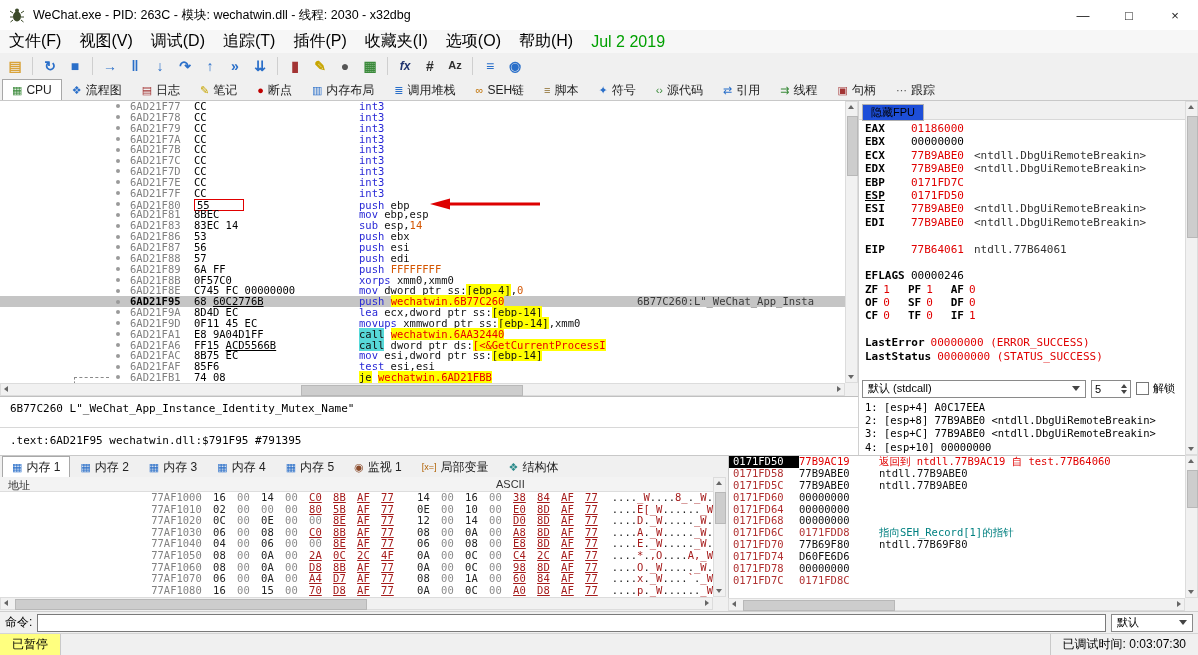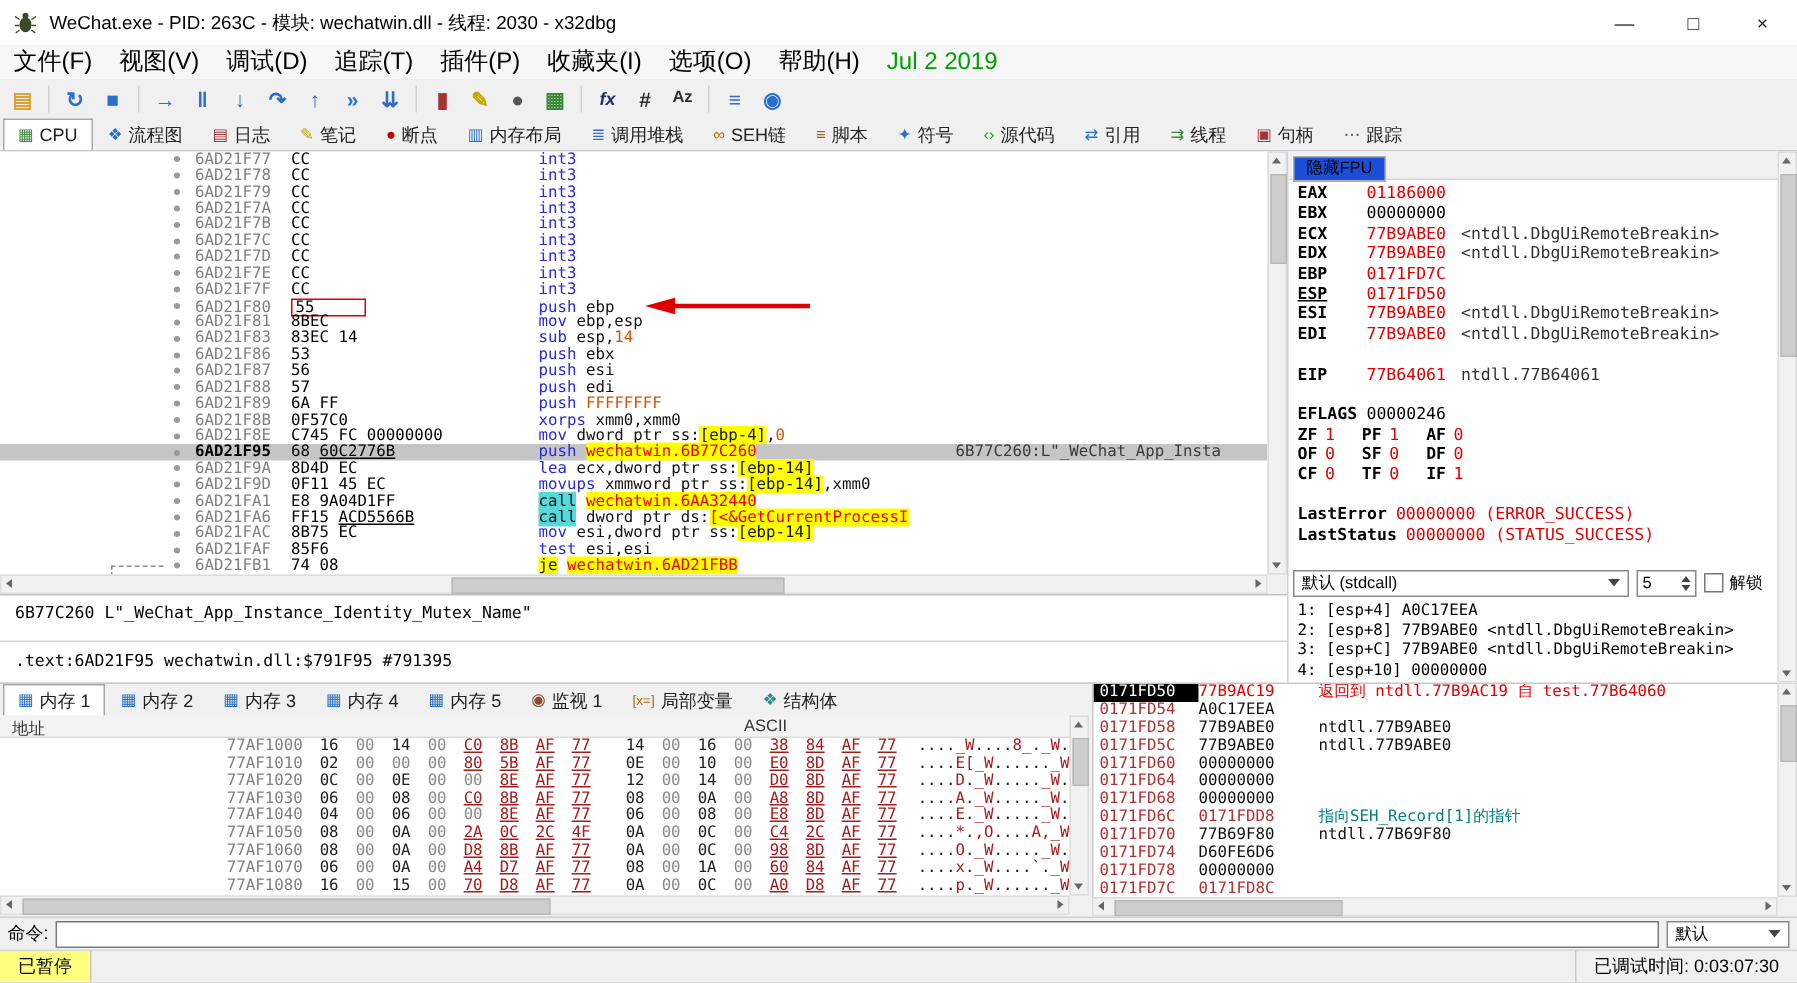--- a/index.html
+++ b/index.html
@@ -470,21 +470,20 @@
   </div>
   <div class="hsb" style="left:0;top:597px;width:713px;" data-name="dump-horizontal-scrollbar">
     <i class="al" data-name="scroll-left-icon"></i>
     <i class="th" style="left:14px;width:350px;" data-name="scrollbar-thumb"></i>
     <i class="ar" data-name="scroll-right-icon"></i>
   </div>
 
   <div id="stack-pane" data-name="stack-pane">
     <div id="stack-rows" data-name="stack-rows">
         <div class="srow" data-name="stack-row"><span class="saddr sel" data-name="stack-address">0171FD50</span><span class="sval red" data-name="stack-value">77B9AC19</span><span class="scmt red" data-name="stack-comment">返回到 ntdll.77B9AC19 自 test.77B64060</span></div>
-        <div class="srow" data-name="stack-row"><span class="saddr" data-name="stack-address">0171FD54</span><span class="sval " data-name="stack-value">A0C17EEA</span></div>
         <div class="srow" data-name="stack-row"><span class="saddr" data-name="stack-address">0171FD58</span><span class="sval " data-name="stack-value">77B9ABE0</span><span class="scmt " data-name="stack-comment">ntdll.77B9ABE0</span></div>
         <div class="srow" data-name="stack-row"><span class="saddr" data-name="stack-address">0171FD5C</span><span class="sval " data-name="stack-value">77B9ABE0</span><span class="scmt " data-name="stack-comment">ntdll.77B9ABE0</span></div>
         <div class="srow" data-name="stack-row"><span class="saddr" data-name="stack-address">0171FD60</span><span class="sval " data-name="stack-value">00000000</span></div>
         <div class="srow" data-name="stack-row"><span class="saddr" data-name="stack-address">0171FD64</span><span class="sval " data-name="stack-value">00000000</span></div>
         <div class="srow" data-name="stack-row"><span class="saddr" data-name="stack-address">0171FD68</span><span class="sval " data-name="stack-value">00000000</span></div>
         <div class="srow" data-name="stack-row"><span class="saddr" data-name="stack-address">0171FD6C</span><span class="sval pink" data-name="stack-value">0171FDD8</span><span class="scmt teal" data-name="stack-comment">指向SEH_Record[1]的指针</span></div>
         <div class="srow" data-name="stack-row"><span class="saddr" data-name="stack-address">0171FD70</span><span class="sval " data-name="stack-value">77B69F80</span><span class="scmt " data-name="stack-comment">ntdll.77B69F80</span></div>
         <div class="srow" data-name="stack-row"><span class="saddr" data-name="stack-address">0171FD74</span><span class="sval " data-name="stack-value">D60FE6D6</span></div>
         <div class="srow" data-name="stack-row"><span class="saddr" data-name="stack-address">0171FD78</span><span class="sval " data-name="stack-value">00000000</span></div>
         <div class="srow" data-name="stack-row"><span class="saddr" data-name="stack-address">0171FD7C</span><span class="sval pink" data-name="stack-value">0171FD8C</span></div>

